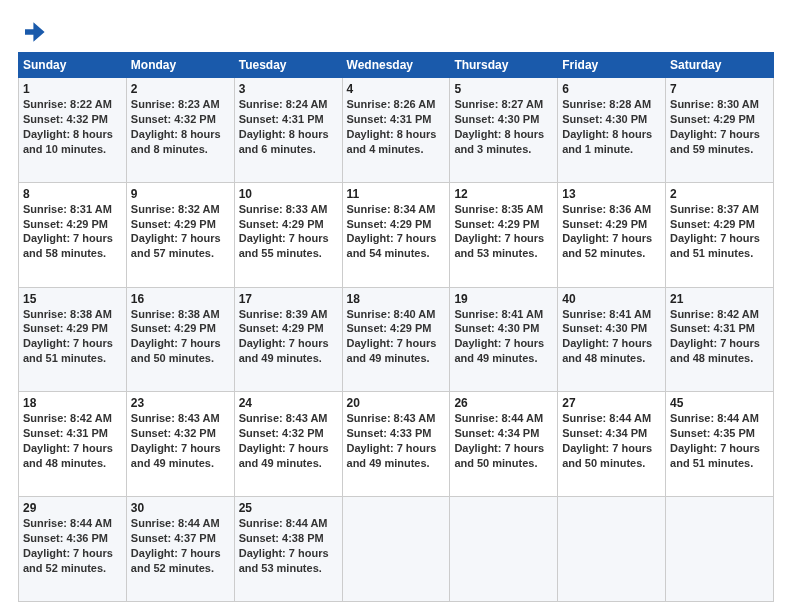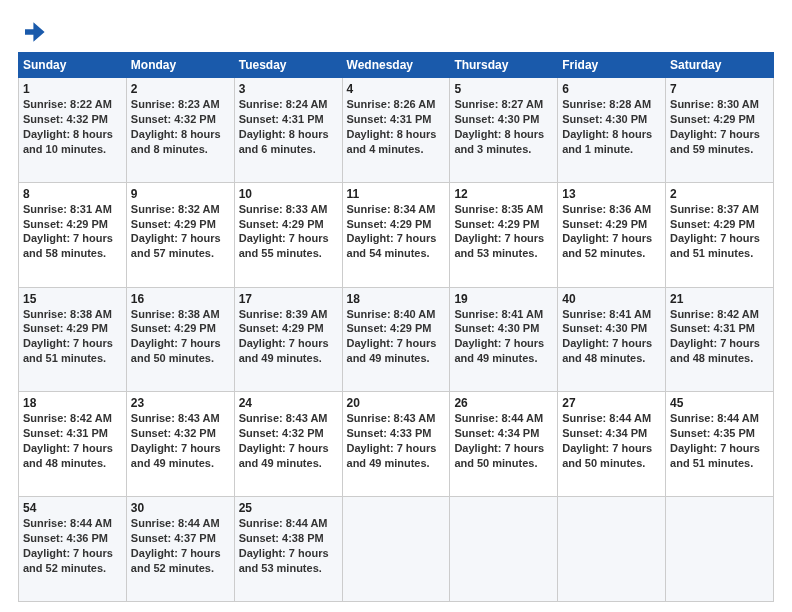--- a/index.html
+++ b/index.html
@@ -256,21 +256,21 @@
             <span class="day-num">27</span>
             <div class="day-info">Sunrise: 8:44 AM<br>Sunset: 4:34 PM<br>Daylight: 7 hours and 50 minutes.</div>
           </td>
           <td>
             <span class="day-num">45</span>
             <div class="day-info">Sunrise: 8:44 AM<br>Sunset: 4:35 PM<br>Daylight: 7 hours and 51 minutes.</div>
           </td>
         </tr>
         <tr>
           <td>
-            <span class="day-num">54</span>
+            <span class="day-num">29</span>
             <div class="day-info">Sunrise: 8:44 AM<br>Sunset: 4:36 PM<br>Daylight: 7 hours and 52 minutes.</div>
           </td>
           <td>
             <span class="day-num">30</span>
             <div class="day-info">Sunrise: 8:44 AM<br>Sunset: 4:37 PM<br>Daylight: 7 hours and 52 minutes.</div>
           </td>
           <td>
             <span class="day-num">25</span>
             <div class="day-info">Sunrise: 8:44 AM<br>Sunset: 4:38 PM<br>Daylight: 7 hours and 53 minutes.</div>
           </td>

